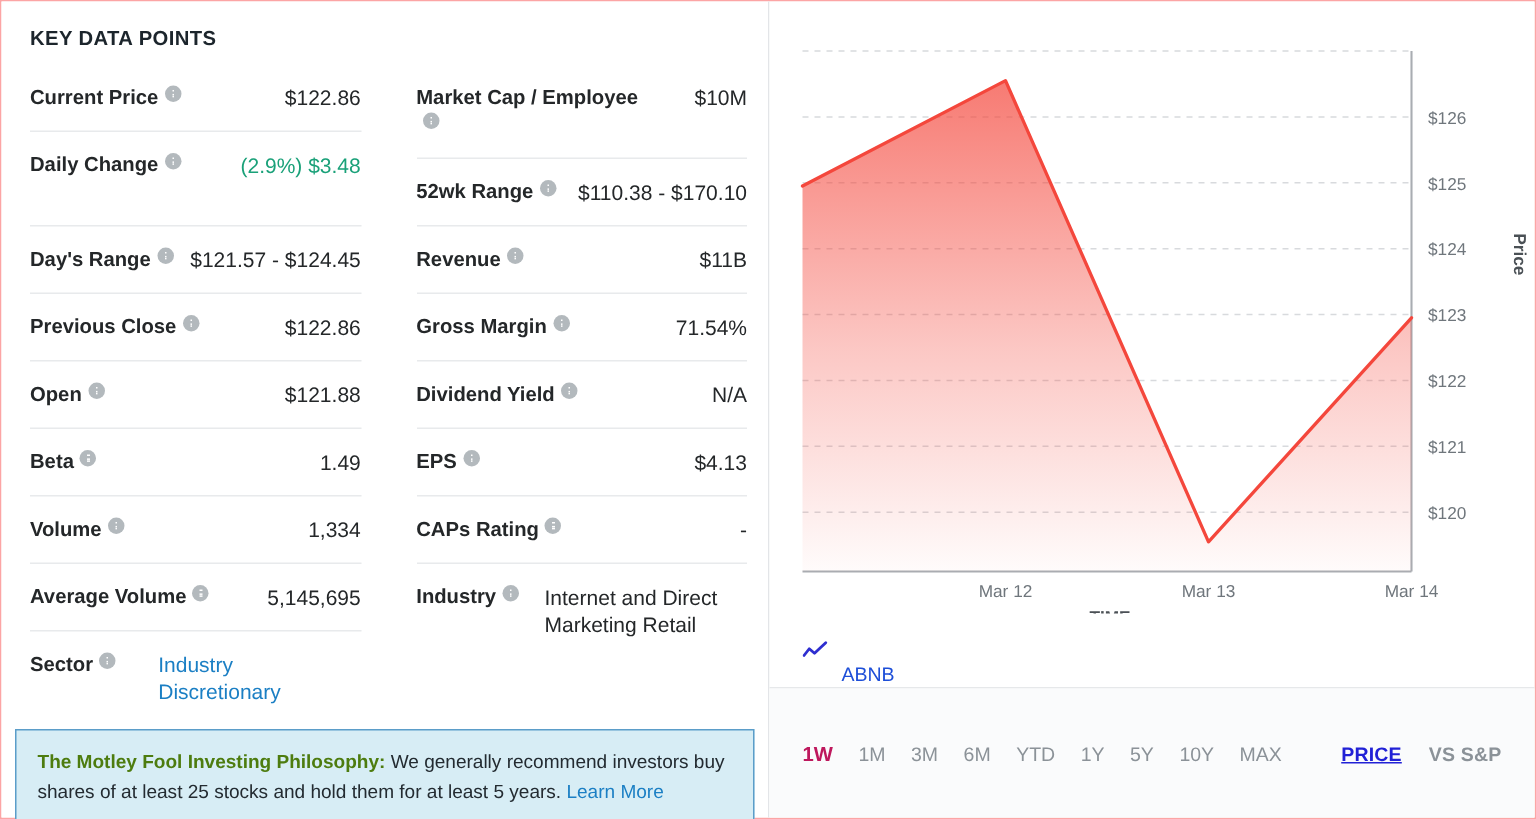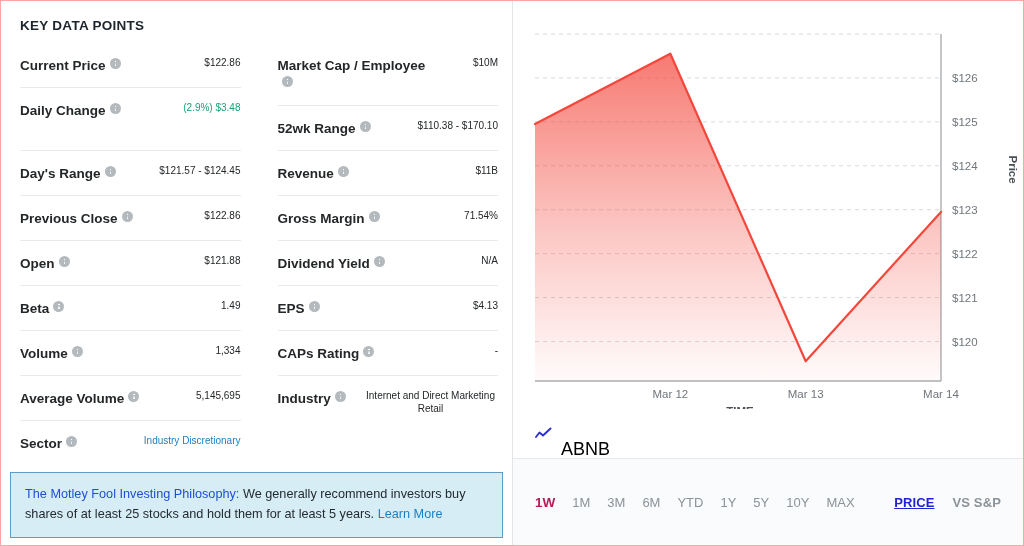--- a/index.html
+++ b/index.html
@@ -79,41 +79,41 @@
   .info-icon::after {
     content: "";
     position: absolute;
     left: 5px; top: 2.5px;
     width: 1.3px; height: 1.3px;
     background: #fff;
     box-shadow: 0 2.6px 0 0 #fff, 0 3.9px 0 0 #fff;
   }
 
   .kdp-value {
-    font-size: 10px;
+    font-size: 14px;
     color: #242729;
-    text-align: center;
+    text-align: left;
     line-height: 1.3;
     white-space: nowrap;
   }
   .kdp-value.wrap { white-space: normal; max-width: 135px; }
   .kdp-value.green { color: #1aa179; }
   .kdp-value.link { color: #1b7fc4; }
 
   
   .banner {
     margin: 6px 9px 9px 9px;
     background: #d7edf5;
     border: 1px solid #5b9dc9;
     padding: 12px 14px 13px 14px;
     font-size: 12.7px;
     line-height: 1.55;
     color: #232b31;
   }
-  .banner b { font-weight: normal; color: #1d4ed8; text-align: center; }
+  .banner b { font-weight: bold; color: #4d7c0f; text-align: center; }
   .banner a { color: #1b7fc4; text-decoration: none; }
 
   
   .right-panel {
     width: 510px;
     height: 544px;
     display: flex;
     flex-direction: column;
     background: #fff;
   }
@@ -126,22 +126,22 @@
 
   .legend {
     height: 50px;
     display: flex;
     align-items: center;
     padding-left: 22px;
     gap: 9px;
     border-bottom: 1px solid #e6e8ea;
   }
   .legend-label {
-    font-size: 18px;
-    color: #000000;
+    font-size: 13px;
+    color: #1d4ed8;
     margin-top: 31px;
   }
 
   .range-bar {
     flex: 1;
     background: #fafbfc;
     display: flex;
     align-items: center;
     padding: 0 22px 0 22px;
   }

